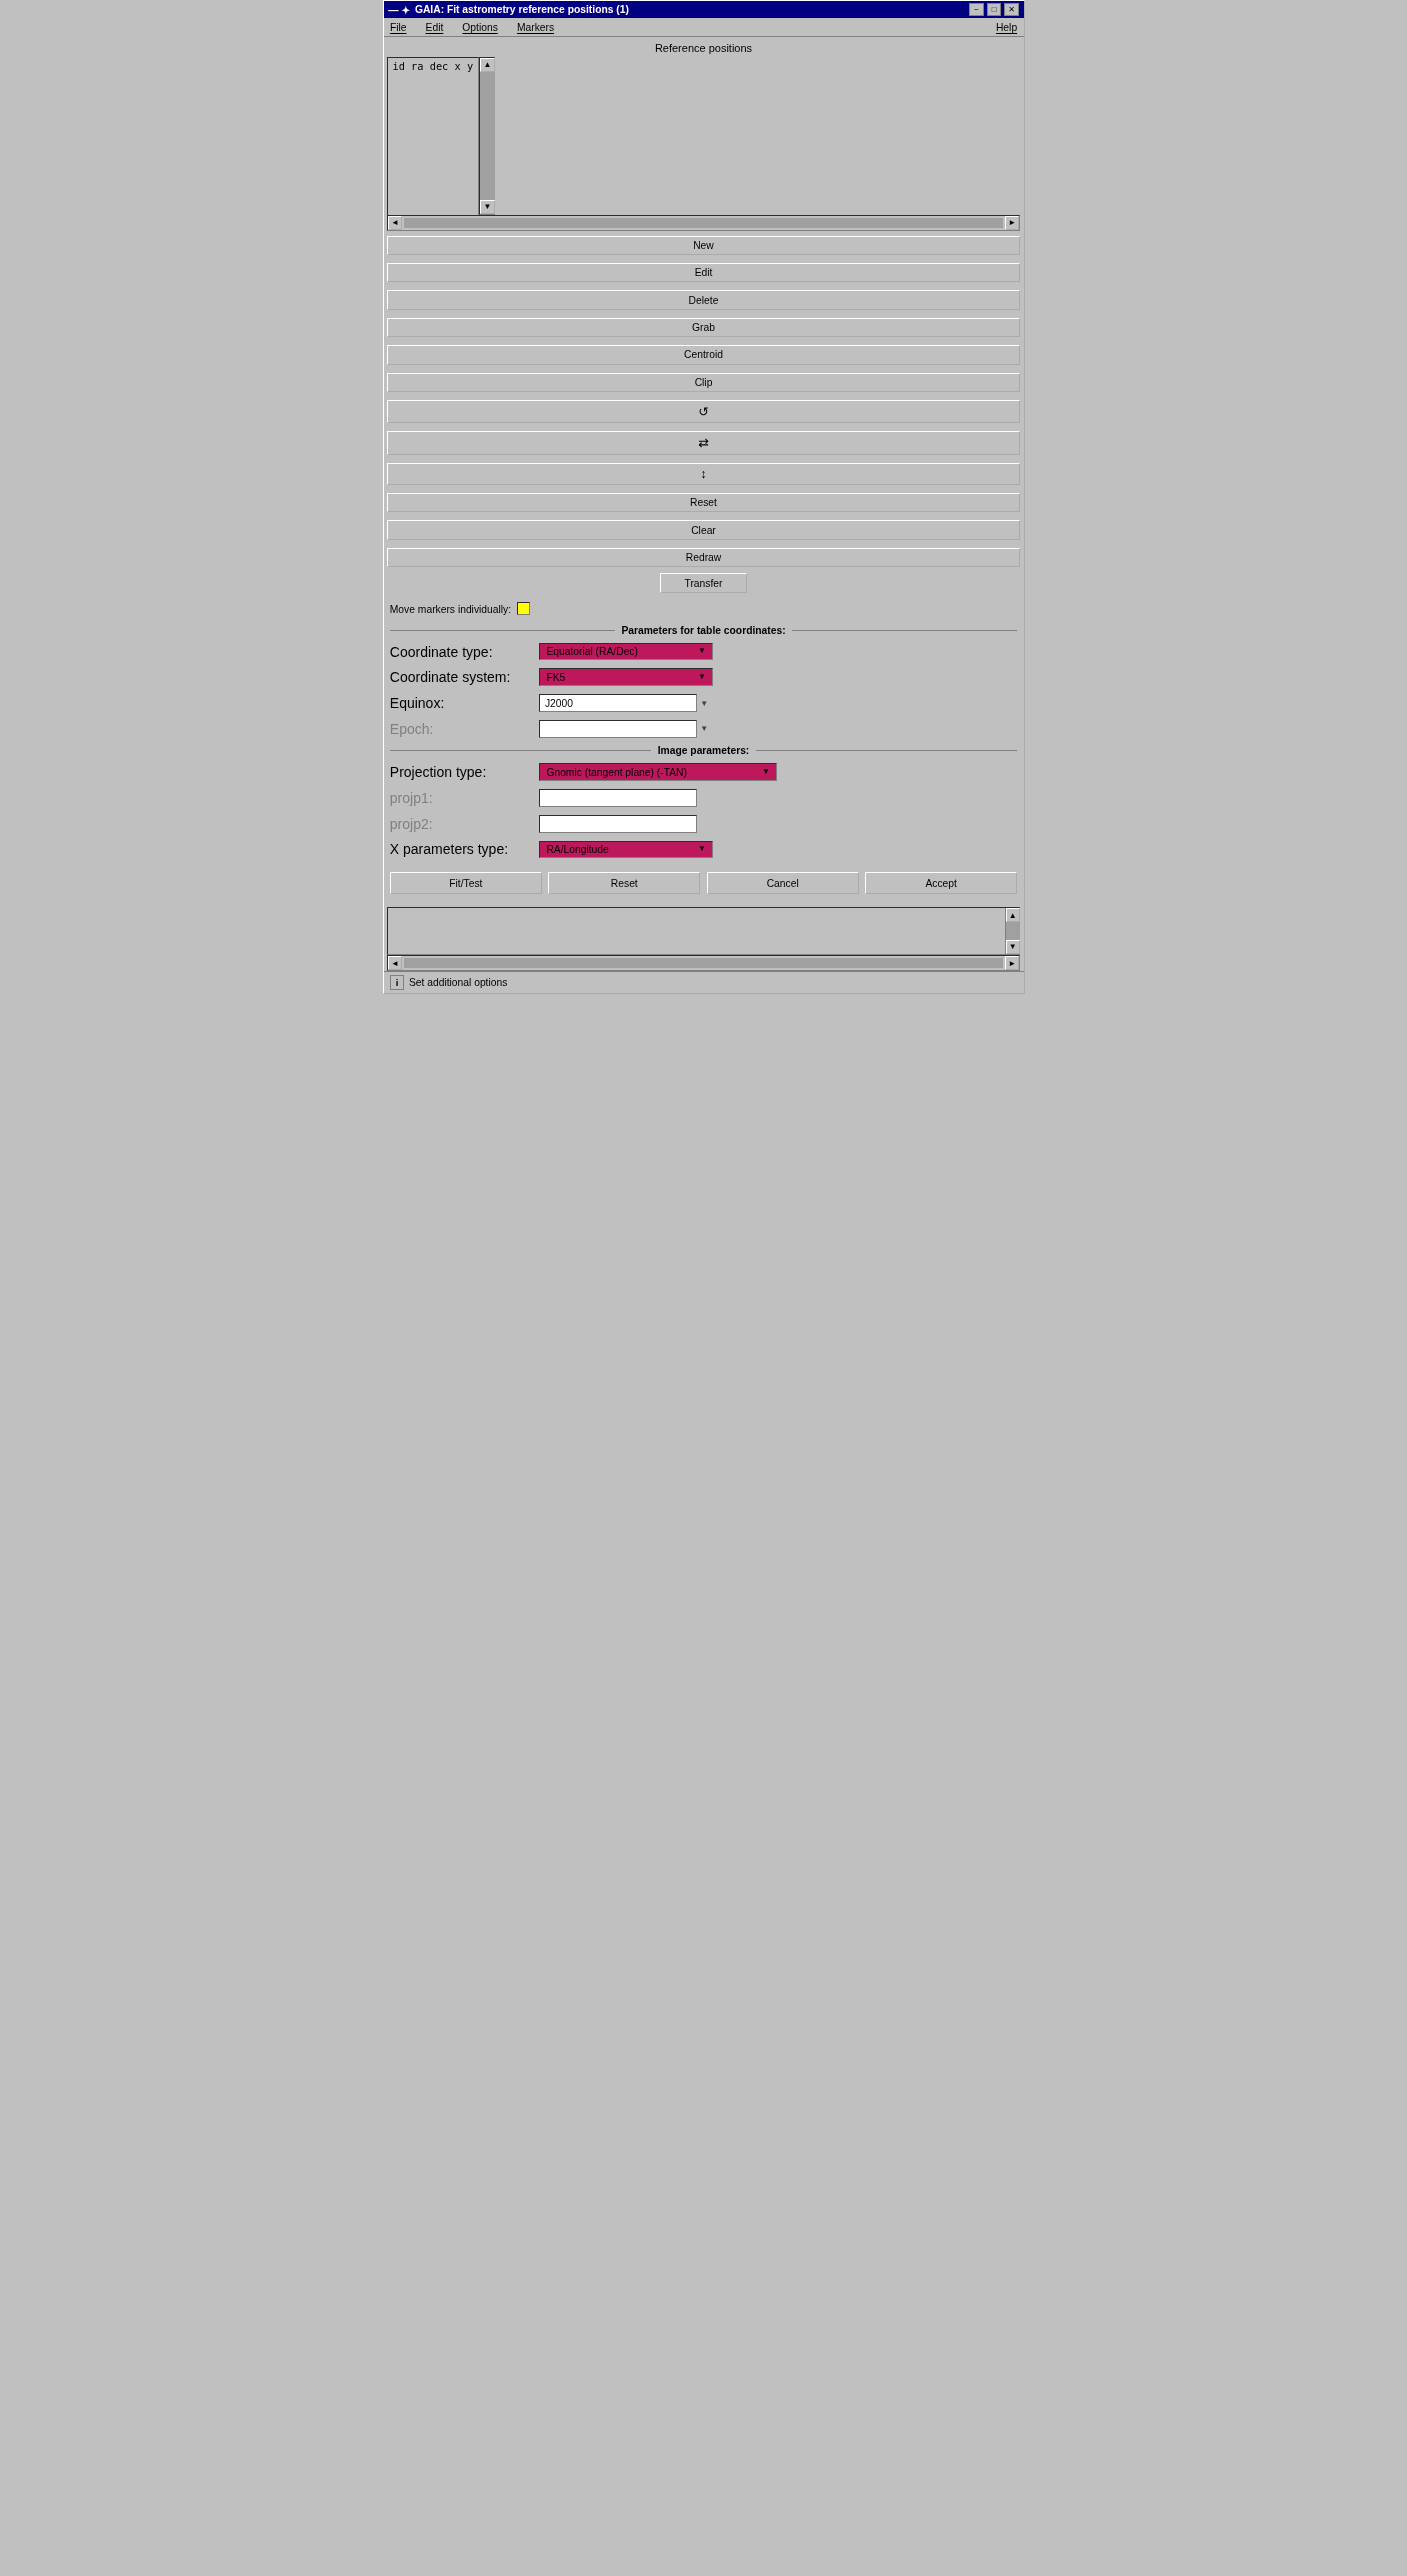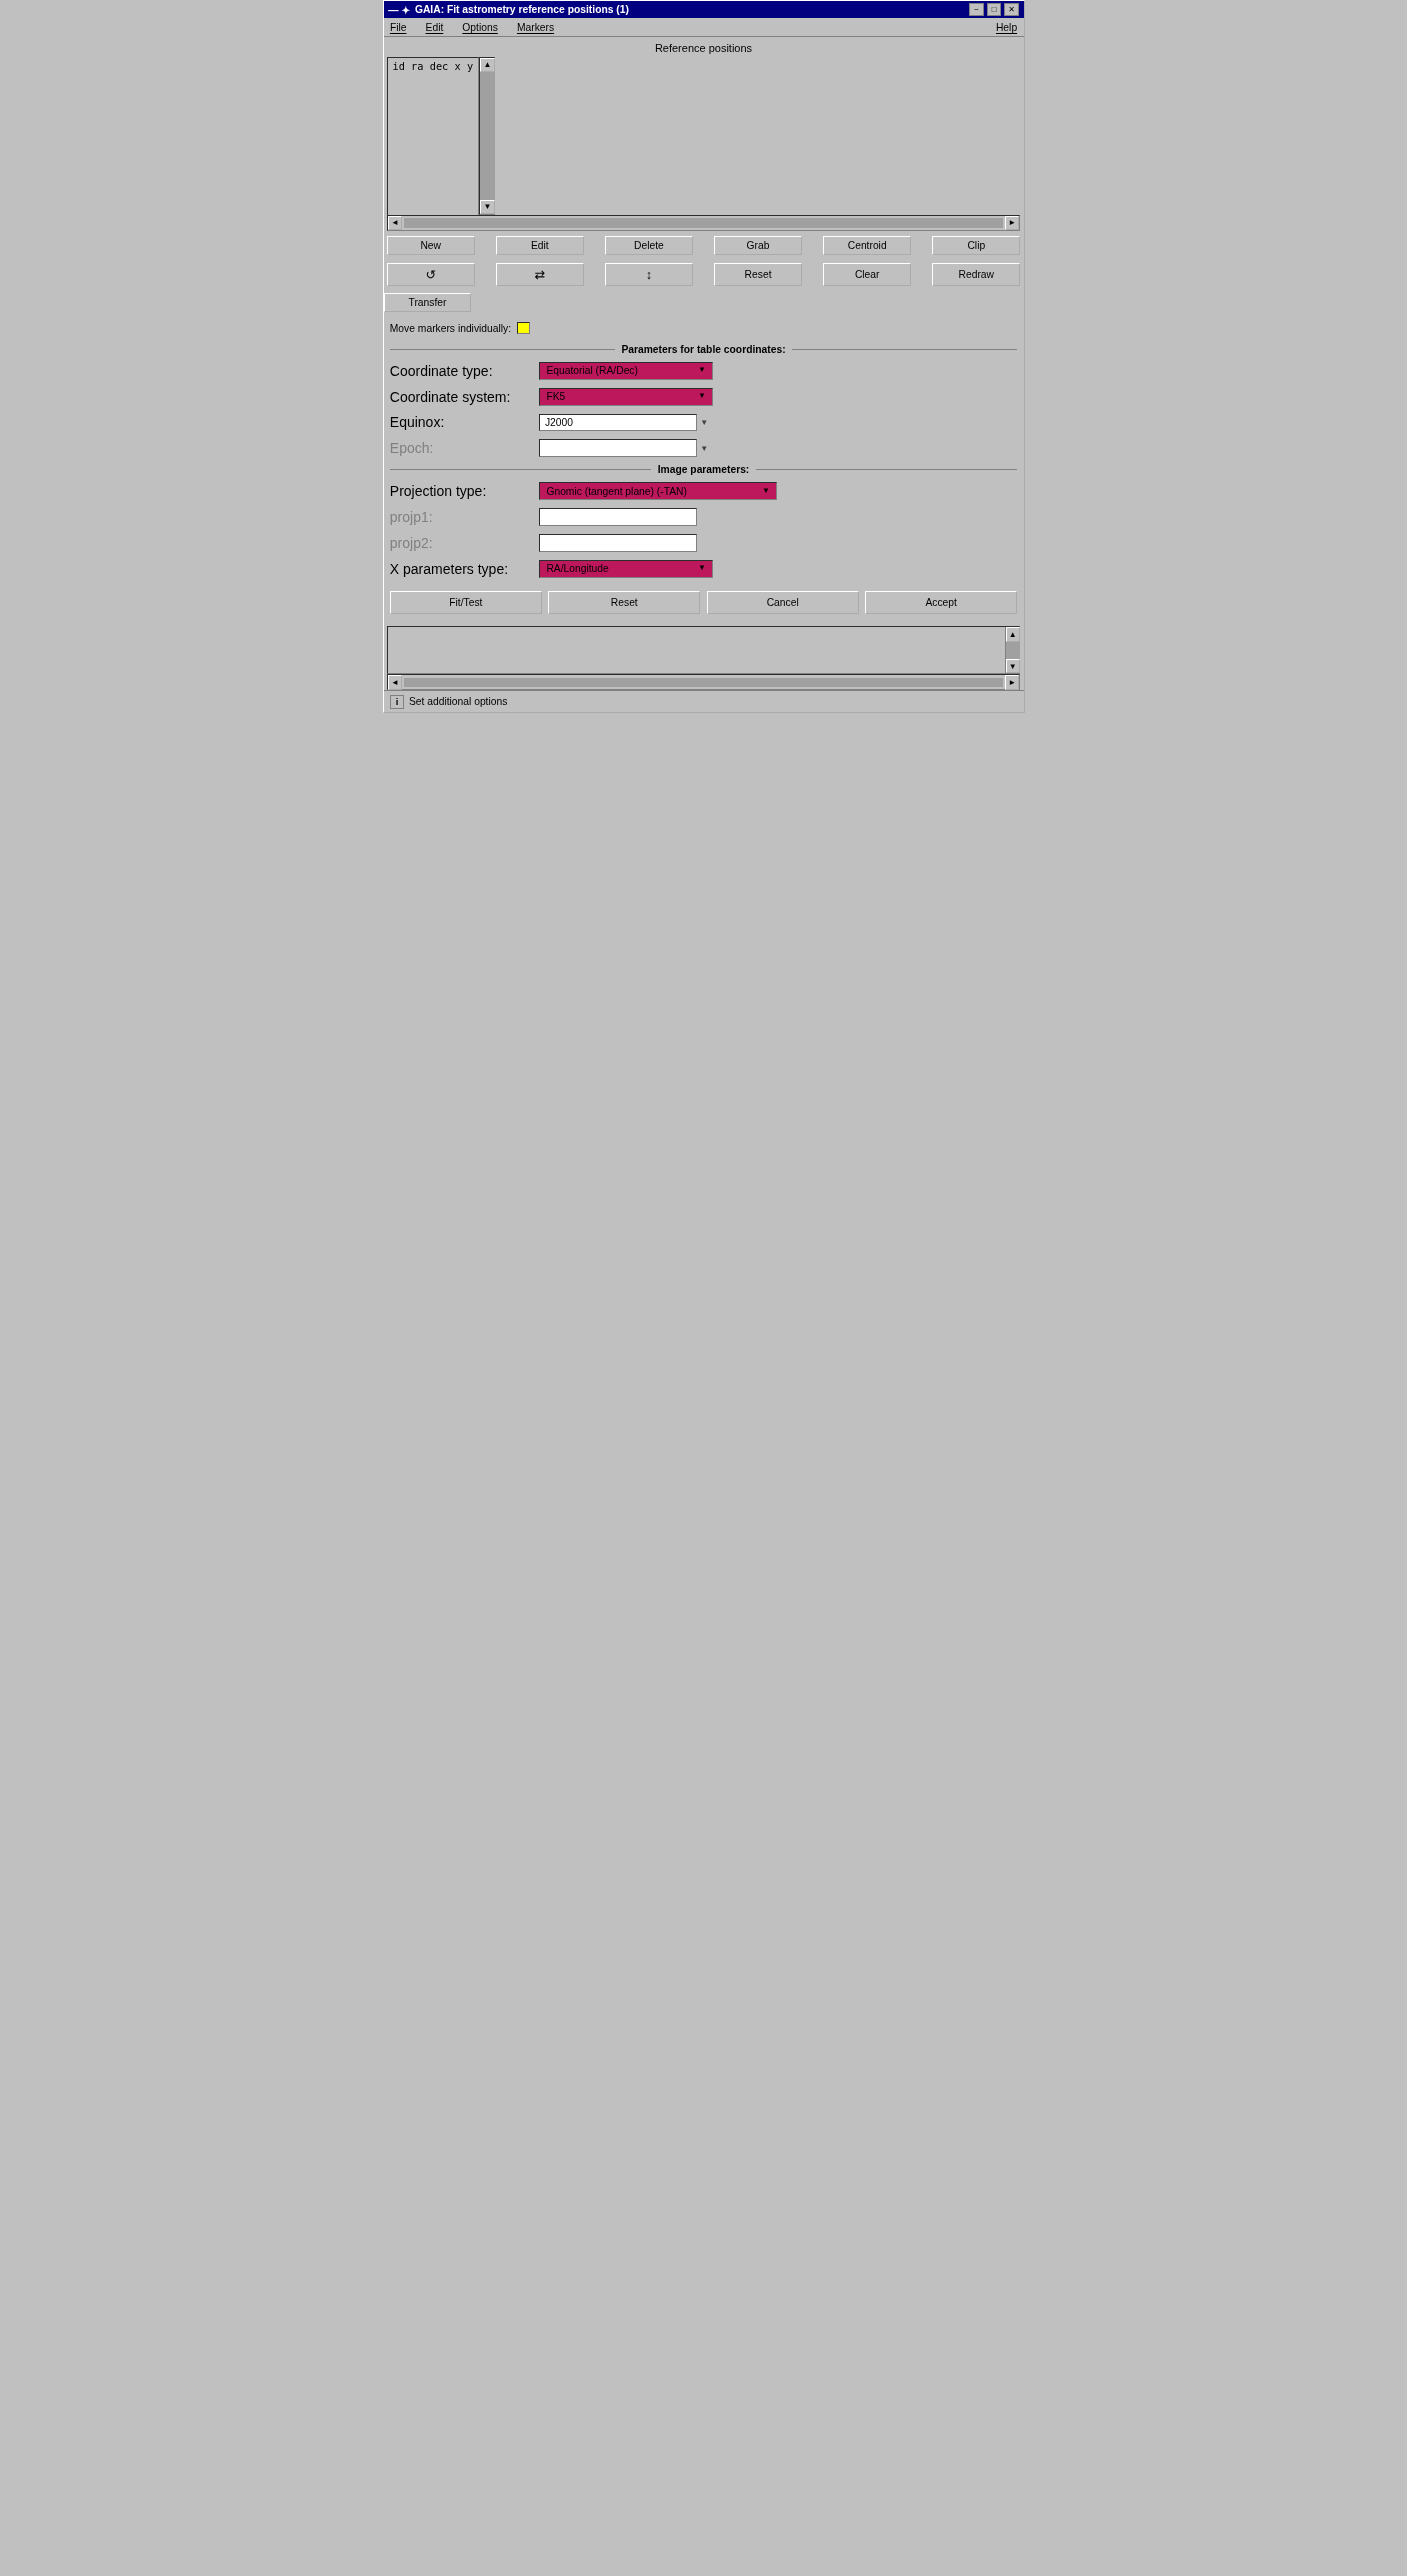--- a/index.html
+++ b/index.html
@@ -152,22 +152,23 @@
 
     .h-scroll-track {
       flex: 1;
       background: #a0a0a0;
       height: 9.5px;
       margin: 0 1.6px;
     }
 
     .buttons-row {
       display: flex;
-      gap: 21px;
+      gap: 8px;
       padding: 4.8px 3.2px 3.2px 3.2px;
+      flex-direction: column;
     }
 
     .btn {
       background: #c0c0c0;
       border: 1.6px outset #ffffff;
       padding: 3.2px 6.3px;
       font-size: 10.3px;
       cursor: pointer;
       min-width: 55px;
       text-align: center;
@@ -182,21 +183,21 @@
       cursor: pointer;
       flex: 1;
       text-align: center;
       display: flex;
       align-items: center;
       justify-content: center;
     }
 
     .transfer-row {
       display: flex;
-      justify-content: flex-start;
+      justify-content: center;
       padding: 3.2px 0 6.3px 0;
     }
 
     .btn-transfer {
       background: #c0c0c0;
       border: 1.6px outset #ffffff;
       padding: 3.2px 24px;
       font-size: 10.3px;
       cursor: pointer;
     }

